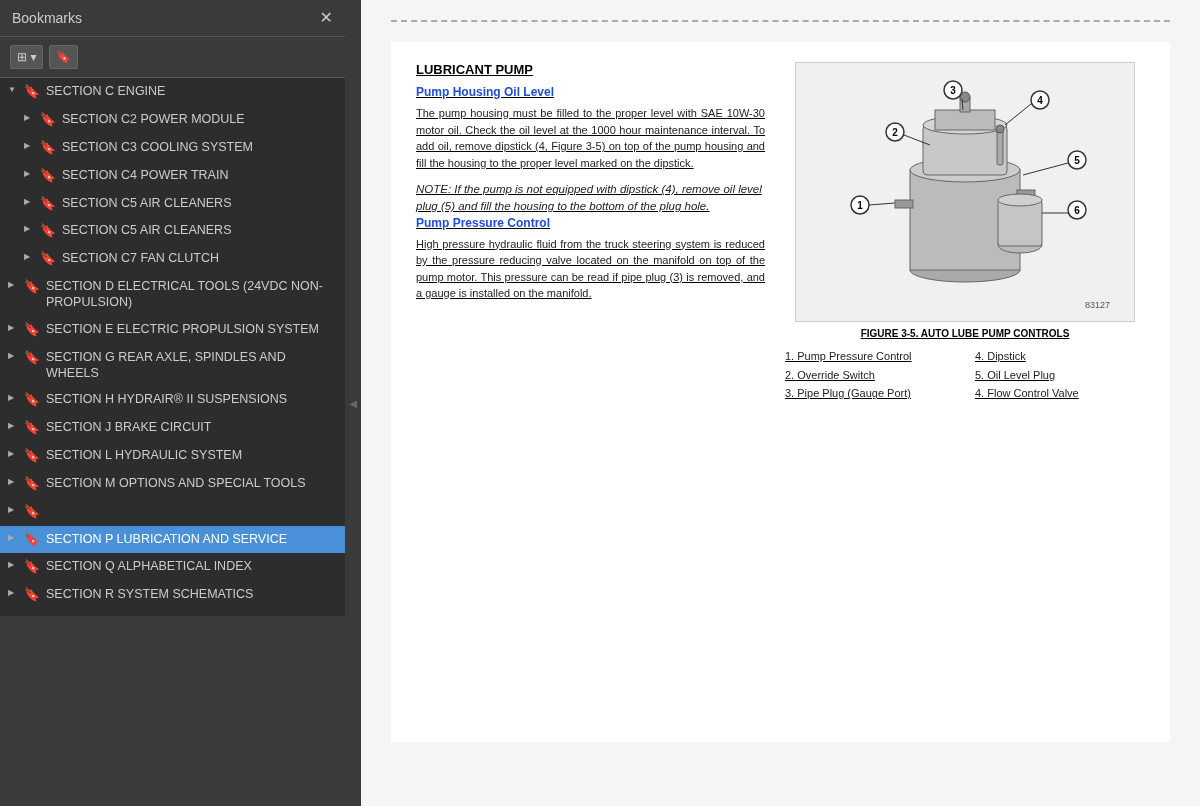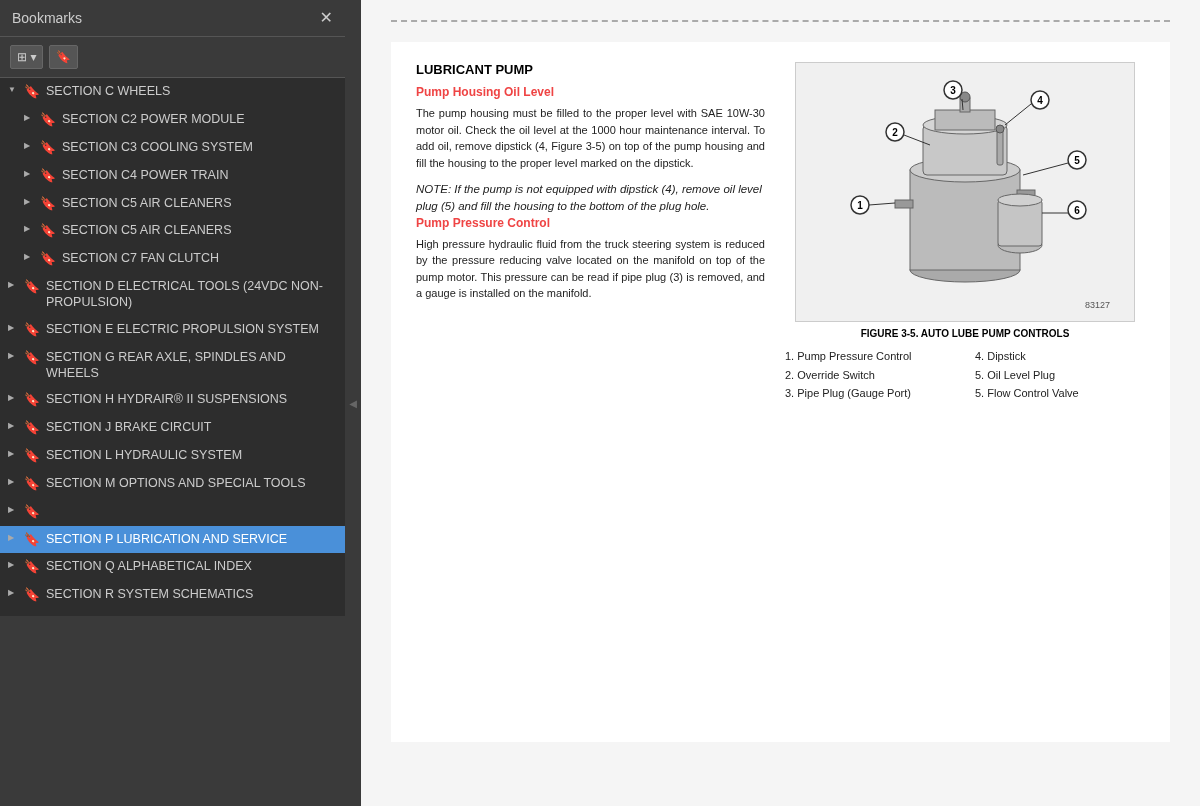--- a/index.html
+++ b/index.html
@@ -176,21 +176,21 @@
       font-size: 13px;
       font-weight: bold;
       color: #000;
       margin-bottom: 8px;
       text-transform: uppercase;
     }
 
     .sub-title {
       font-size: 12px;
       font-weight: bold;
-      color: #ef4444;
+      color: #1d4ed8;
       margin-bottom: 6px;
     }
 
     .body-text {
       font-size: 11px;
       color: #222;
       line-height: 1.5;
       text-align: justify;
       margin-bottom: 10px;
     }
@@ -199,20 +199,21 @@
       font-size: 11.5px;
       color: #222;
       font-style: italic;
       line-height: 1.5;
     }
 
     .two-col {
       display: flex;
       gap: 20px;
       align-items: flex-start;
+      text-decoration: underline;
     }
 
     .text-col {
       flex: 1;
     }
 
     .figure-col {
       width: 360px;
       min-width: 360px;
       display: flex;
@@ -269,21 +270,21 @@
   </div>
   <div id="sidebar-toolbar">
     <button class="toolbar-btn">⊞ ▾</button>
     <button class="toolbar-btn">🔖</button>
   </div>
   <div id="bookmark-list">
 
   <div class="bookmark-item">
         <span class="expand-arrow" style="font-size: 8px;">▼</span>
         <span class="bookmark-icon">🔖</span>
-        <span class="bookmark-label">SECTION C WHEELS</span>
+        <span class="bookmark-label">SECTION C ENGINE</span>
       </div>
       <div class="bookmark-item indent-1">
         <span class="expand-arrow" style="font-size: 8px;">▶</span>
         <span class="bookmark-icon">🔖</span>
         <span class="bookmark-label">SECTION C2 POWER MODULE</span>
       </div>
       <div class="bookmark-item indent-1">
         <span class="expand-arrow" style="font-size: 8px;">▶</span>
         <span class="bookmark-icon">🔖</span>
         <span class="bookmark-label">SECTION C3 COOLING SYSTEM</span>
@@ -444,20 +445,20 @@
         <div class="figure-legend">
           <div class="legend-cols">
             <div class="legend-col">
               <div>1. Pump Pressure Control</div>
               <div>2. Override Switch</div>
               <div>3. Pipe Plug (Gauge Port)</div>
             </div>
             <div class="legend-col">
               <div>4. Dipstick</div>
               <div>5. Oil Level Plug</div>
-              <div>5. Flow Control Valve</div>
+              <div>4. Flow Control Valve</div>
             </div>
           </div>
         </div>
       </div>
     </div>
   </div>
 </div>
 
 </body></html>

